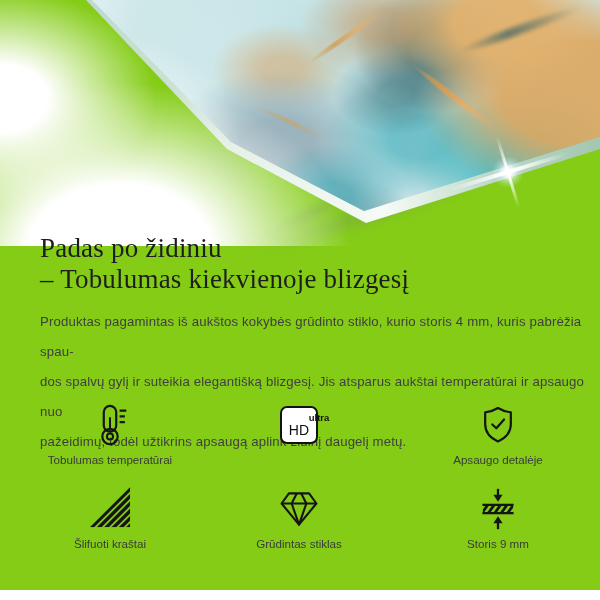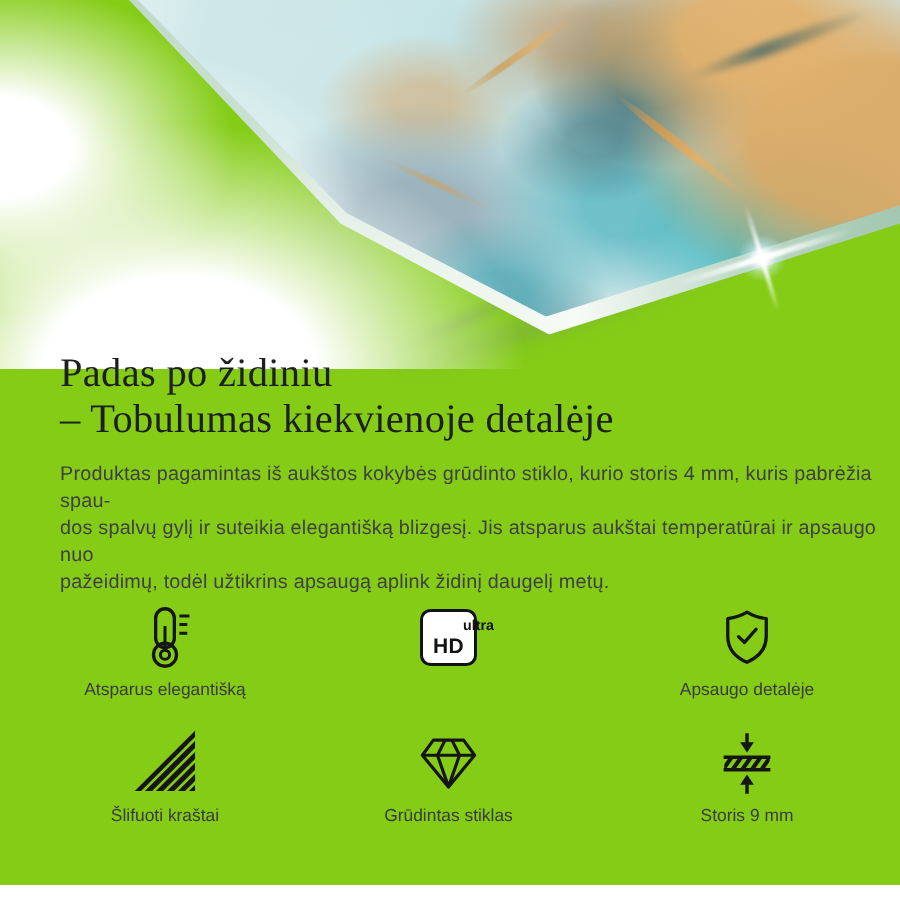--- a/index.html
+++ b/index.html
@@ -97,40 +97,40 @@
   }
 
   
   .heading {
     position:absolute; left:40px; top:233px;
     font-family:"Liberation Serif", serif; font-weight:400;
     font-size:27px; line-height:31px; color:#1e1e1e; letter-spacing:.2px;
   }
   .description {
     position:absolute; left:40px; top:307px; width:545px;
-    font-size:13.2px; line-height:18px; color:#3f3f3f; letter-spacing:.15px;
+    font-size:13.2px; line-height:30px; color:#3f3f3f; letter-spacing:.15px;
   }
   .description span { display:block; }
 
   
   .features {
     position:absolute; left:30px; top:401px;
     display:grid; grid-template-columns:160px 218px 180px; grid-auto-rows:84px;
   }
   .feature { display:flex; flex-direction:column; align-items:center; }
   .icon-box { height:48px; display:flex; align-items:center; justify-content:center; }
   .feature-label { margin-top:4px; font-size:11.6px; color:#3a3a3a; text-align:center; white-space:nowrap; }
 
   .uhd {
     width:38px; height:38px; border:2.6px solid #121212; border-radius:7px;
     display:flex; flex-direction:column; align-items:center; justify-content:center;
     color:#121212; background:#fff;
   }
   .uhd-top { font-size:9.5px; font-weight:700; line-height:10px;padding-left:40px; }
-  .uhd-bottom { font-size:14px; font-weight:700; line-height:14px; letter-spacing:.2px; }
+  .uhd-bottom { font-size:14px; font-weight:400; line-height:14px; letter-spacing:.2px; }
 
   svg.ic { display:block; }
 </style>
 </head>
 <body>
 
 <div class="page">
 
   <div class="hero">
     <div class="panel-shadow"></div>
@@ -147,42 +147,42 @@
     <div class="sparkle">
       <div class="glow"></div>
         <div class="ray1"></div>
         <div class="ray2"></div>
         <div class="core"></div>
     </div>
   </div>
 
   <h1 class="heading">
     <div>Padas po židiniu</div>
-    <div>– Tobulumas kiekvienoje detalėje</div>
+    <div>– Tobulumas kiekvienoje blizgesį</div>
   </h1>
 
   <p class="description">
     <span>Produktas pagamintas iš aukštos kokybės grūdinto stiklo, kurio storis 4 mm, kuris pabrėžia spau-</span>
     <span>dos spalvų gylį ir suteikia elegantišką blizgesį. Jis atsparus aukštai temperatūrai ir apsaugo nuo</span>
     <span>pažeidimų, todėl užtikrins apsaugą aplink židinį daugelį metų.</span>
   </p>
 
   <div class="features">
 
     <div class="feature">
       <div class="icon-box">
         <svg class="ic" width="46" height="46" viewBox="0 0 48 48" fill="none" stroke="#151515" stroke-width="2.3">
           <rect x="17.5" y="4" width="13" height="27" rx="6.5"></rect>
           <circle cx="24" cy="36" r="8"></circle>
           <circle cx="24" cy="36" r="3.2" stroke-width="2.1"></circle>
           <path d="M24 16 V30" stroke-width="2.1"></path>
           <path d="M34 9 H41 M34 15 H39.5 M34 21 H39.5" stroke-width="2.1"></path>
         </svg>
       </div>
-      <div class="feature-label">Atsparus elegantišką</div>
+      <div class="feature-label">Tobulumas temperatūrai</div>
     </div>
 
     <div class="feature">
       <div class="icon-box">
         <div class="uhd">
           <span class="uhd-top">ultra</span>
           <span class="uhd-bottom">HD</span>
         </div>
       </div>
     </div>

